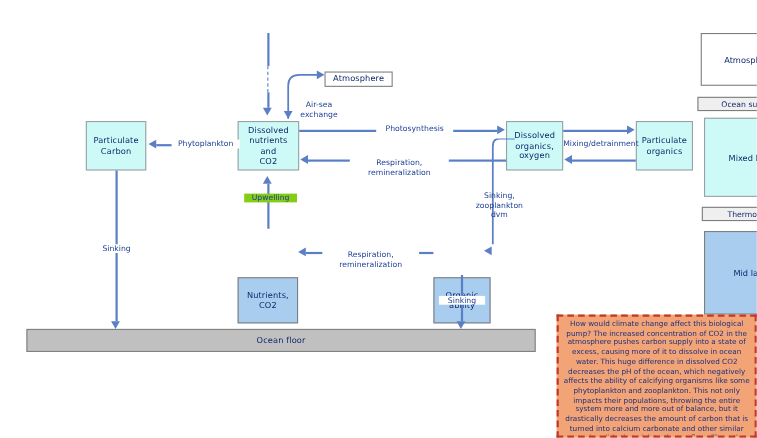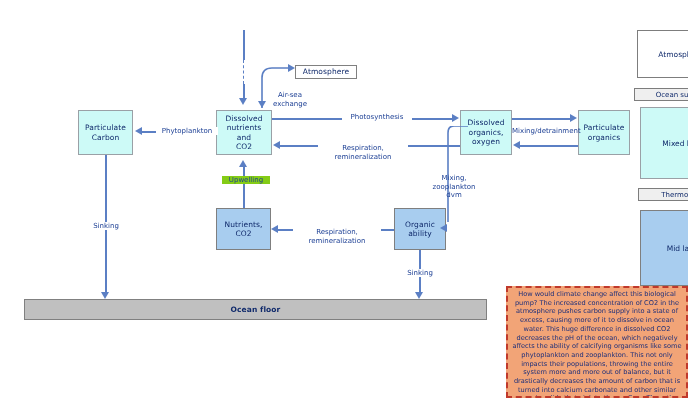--- a/index.html
+++ b/index.html
@@ -14,21 +14,21 @@
   .node{
     position:absolute;box-sizing:border-box;
     display:flex;align-items:center;justify-content:center;text-align:center;
     border:1px solid #8c8c8c;
     font-size:7.5px;line-height:1.25;
     letter-spacing:.1px;
     color:#102a6b;
     padding:1px 2px;
   }
   .node.cyan{background:#cdfaf7;border-color:#9aa0a6;}
-  .node.blue{background:#a8cdef;border-color:#7f7f7f;}
+  .node.blue{background:#a8cdef;border-color:#7f7f7f;margin-top:44px;}
   .node.yellow{background:#ffff00;border:1px solid #9a9a00;color:#111111;font-size:7px;}
   .node.white{background:#ffffff;border:1px solid #808080;color:#102a6b;}
   .node.grey{background:#c0c0c0;border:1px solid #808080;color:#102a6b;}
 
   
   .ln{position:absolute;background:#5b7fc4;}
   .hln{height:1.6px;}
   .vln{width:1.6px;}
   .dash-v{position:absolute;width:0;border-left:1.6px dashed #5b7fc4;}
 
@@ -108,21 +108,21 @@
   <div class="node blue" style="left:216px;top:208px;width:55px;height:42px;white-space:pre-line;">
     <span>Nutrients,
 CO2</span>
   </div>
 
   <div class="node blue" style="left:394px;top:208px;width:52px;height:42px;white-space:pre-line;">
     <span>Organic
 ability</span>
   </div>
 
-  <div class="node grey" style="left:24px;top:299px;width:463px;height:21px;font-weight:bold;">
+  <div class="node grey" style="left:24px;top:299px;width:463px;height:21px;">
     <span>Ocean floor</span>
   </div>
 
   <div class="vln ln" style="left:243px;top:30px;height:30px;"></div>
   <div class="dash-v" style="left:243px;top:60px;height:24px;"></div>
   <div class="vln ln" style="left:243px;top:84px;height:14px;"></div>
   <div class="arw down" style="left:238.5px;top:98px;"></div>
 
   <svg class="curve" width="60" height="48" style="left:256px;top:62px;">
     <path d="M 6,46 L 6,16 Q 6,6 16,6 L 34,6" fill="none" stroke="#5b7fc4" stroke-width="1.6"></path>
@@ -165,21 +165,21 @@
   <div class="arw up" style="left:238.5px;top:160px;"></div>
   <div class="elabel" style="left:222px;top:176px;width:48px;background:#84cc16;">
     <span>Upwelling</span>
   </div>
 
   <svg class="curve" width="40" height="110" style="left:438px;top:126px;">
     <path d="M 30,0 L 16,0 Q 10,0 10,7 L 10,96" fill="none" stroke="#5b7fc4" stroke-width="1.6"></path>
   </svg>
   <div class="arw left" style="left:440px;top:224.4px;"></div>
   <div class="elabel wrap" style="left:424px;top:166px;width:60px;white-space:pre-line;">
-    <span>Mixing,
+    <span>Sinking,
 zooplankton
 dvm</span>
   </div>
 
   <div class="hln ln" style="left:278px;top:229px;width:116px;"></div>
   <div class="arw left" style="left:271px;top:225.4px;"></div>
   <div class="elabel wrap" style="left:293px;top:220px;width:88px;background:#ffffff;white-space:pre-line;">
     <span>Respiration,
 remineralization</span>
   </div>

